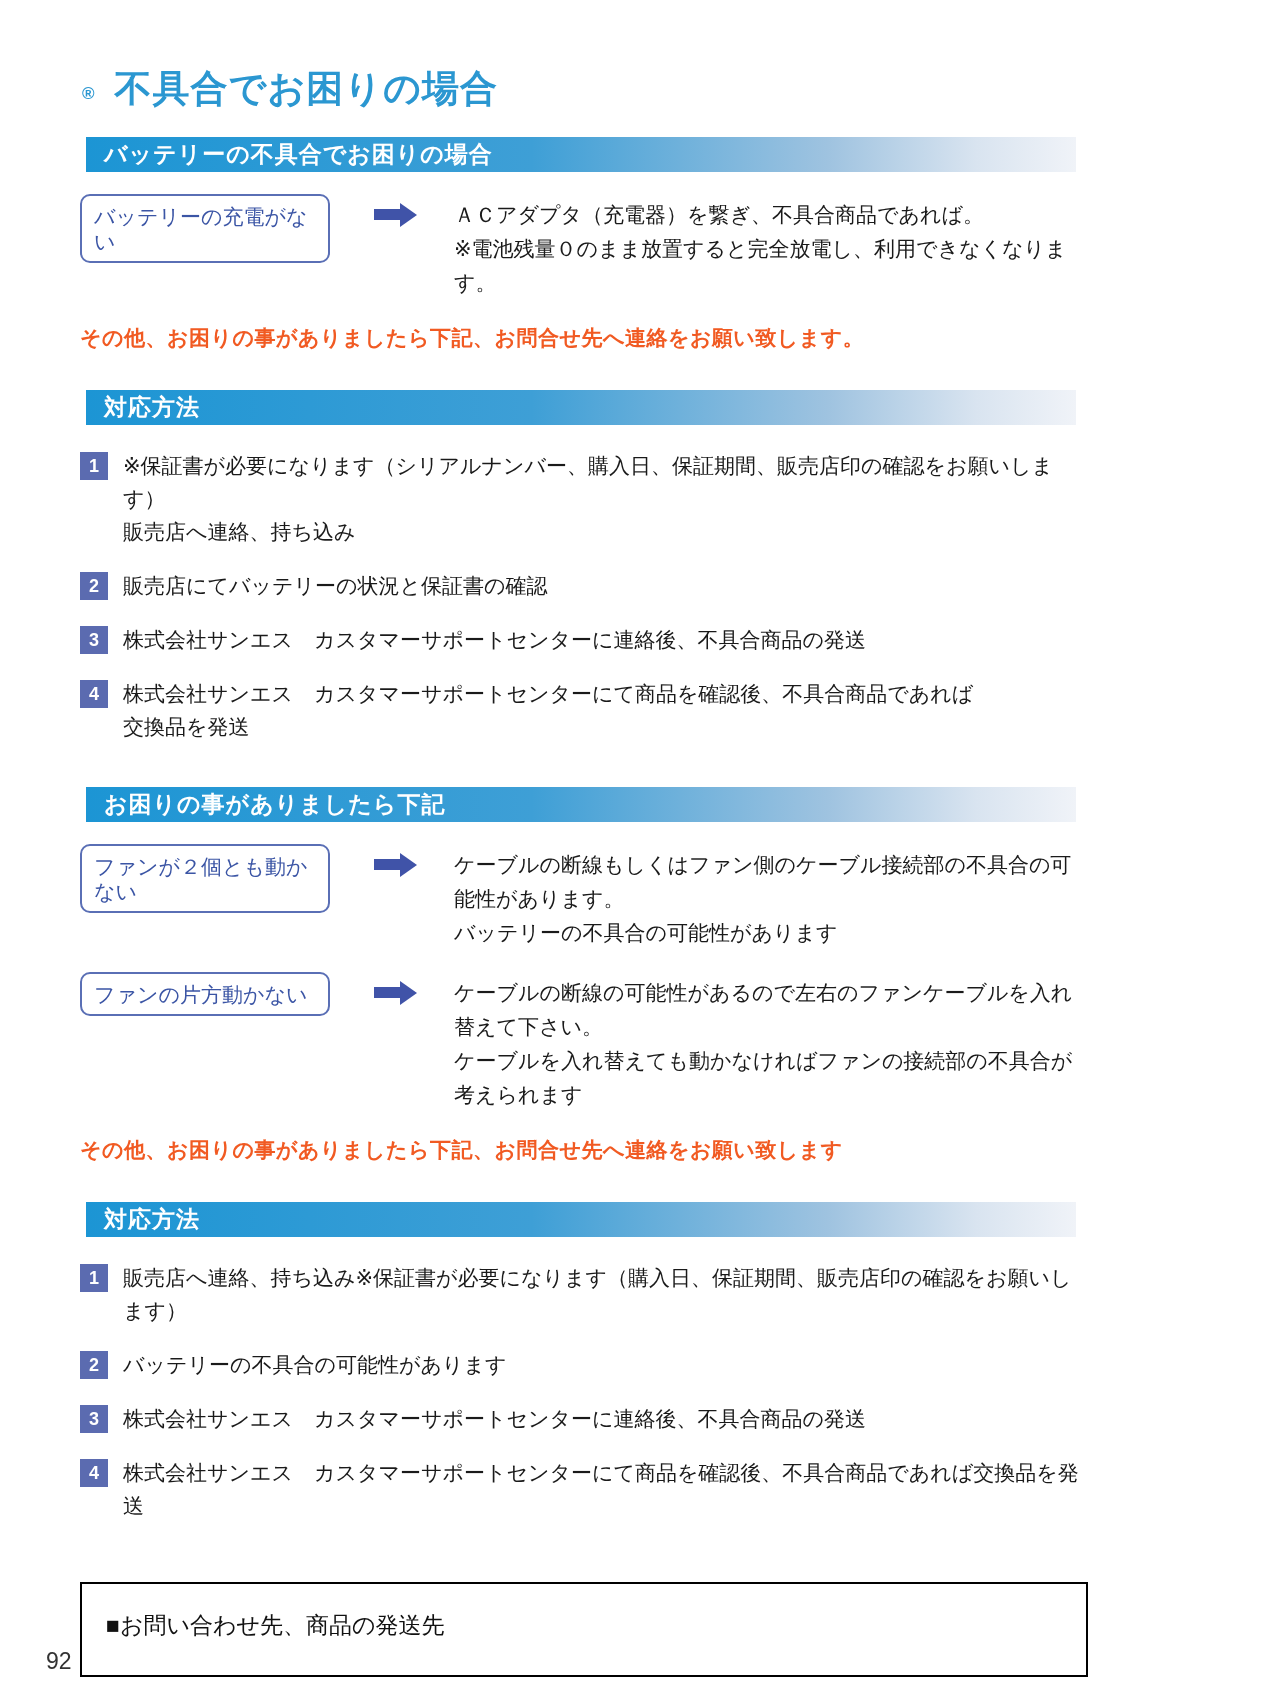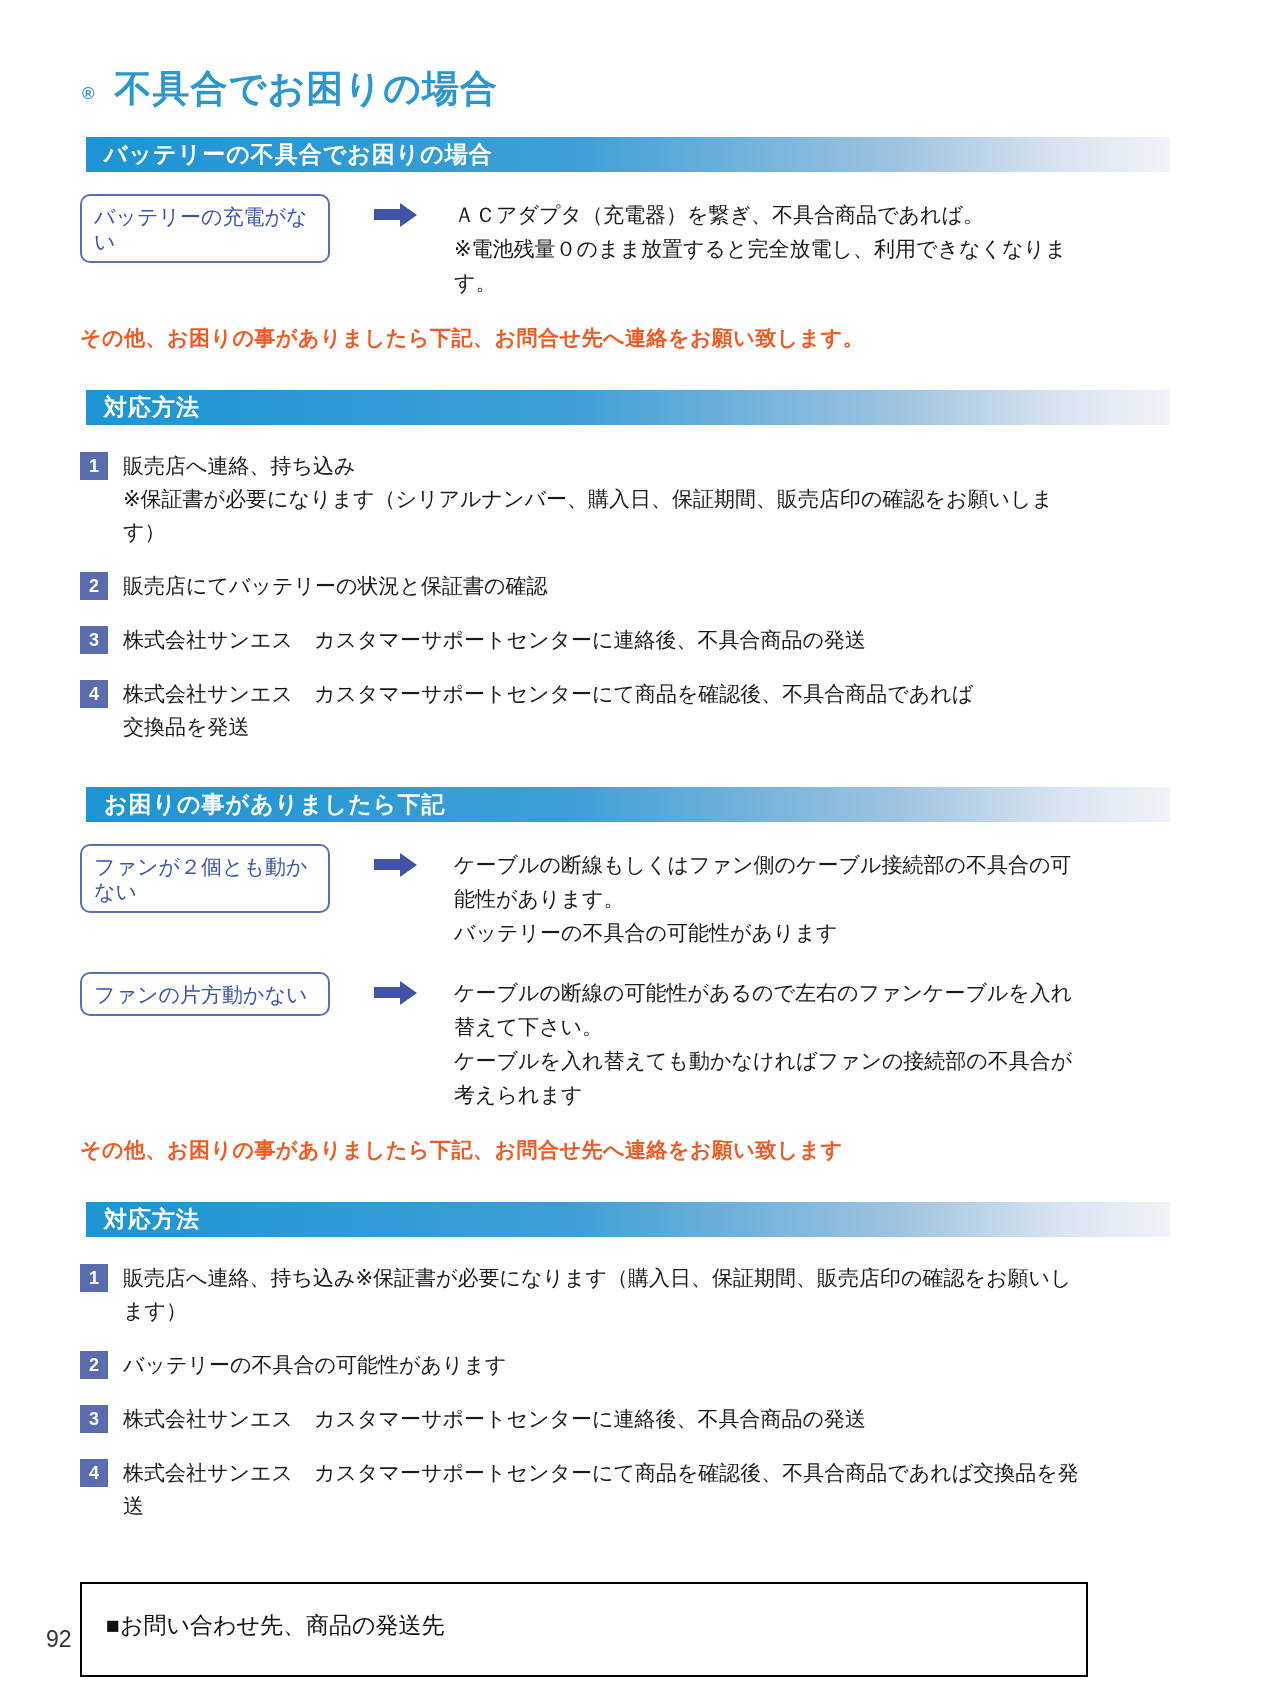--- a/index.html
+++ b/index.html
@@ -14,21 +14,21 @@
   .page { position:absolute; left:80px; top:70px; width:1008px; }
 
   
   .title-row { display:flex; align-items:baseline; margin-bottom:30px; }
   .title-brand { font-size:55px; font-weight:900; color:#2B97D1; letter-spacing:3px; line-height:1; }
   .title-reg { font-size:17px; font-weight:700; color:#2B97D1; margin-left:2px; align-self:flex-end; line-height:1.6; }
   .title-sub { font-size:37px; font-weight:800; color:#2B97D1; margin-left:20px; letter-spacing:1px; line-height:1; }
 
   
   .bar {
-    width:1084px; height:35px; margin-left:6px; box-sizing:border-box;
+    width:990px; height:35px; margin-left:6px; box-sizing:border-box;
     display:flex; align-items:center; padding-left:18px;
     background:linear-gradient(to right,#1C95D4 0%,#3E9FD6 45%,#9FC3E0 75%,#D9E4F0 90%,#F0F3F8 100%);
     color:#ffffff; font-size:23px; font-weight:700; letter-spacing:1px;
   }
 
   
   .trouble { display:flex; align-items:flex-start; margin-top:22px;gap:24px; }
   .t-box {
     flex:0 0 250px; box-sizing:border-box;
     border:2px solid #5A6FB5; border-radius:10px;
@@ -62,21 +62,21 @@
 
   
   .contact {
     margin-top:60px; width:1008px; box-sizing:border-box;
     border:2px solid #000000;
     padding:26px 20px 34px 24px;
   }
   .c-heading { font-size:23px; color:#111; }
 
   
-  .page-num { position:absolute; left:46px; bottom:36px; font-size:23px; color:#333; }
+  .page-num { position:absolute; left:46px; bottom:14px; font-size:23px; color:#333; }
 </style>
 </head>
 <body>
 
 <div class="page">
 
   <div class="title-row">
     <span class="title-reg">®</span>
     <span class="title-sub">不具合でお困りの場合</span>
   </div>
@@ -94,22 +94,22 @@
 
 
   <div class="note">その他、お困りの事がありましたら下記、お問合せ先へ連絡をお願い致します。</div>
 
   <div class="bar gap-md">対応方法</div>
 
   <div class="steps">
     <div class="step">
       <span class="num">1</span>
       <div class="step-text">
+        <div>※保証書が必要になります（シリアルナンバー、購入日、保証期間、販売店印の確認をお願いします）</div>
         <div>販売店へ連絡、持ち込み</div>
-        <div>※保証書が必要になります（シリアルナンバー、購入日、保証期間、販売店印の確認をお願いします）</div>
       </div>
     </div>
     <div class="step">
       <span class="num">2</span>
       <div class="step-text">
         <div>販売店にてバッテリーの状況と保証書の確認</div>
       </div>
     </div>
     <div class="step">
       <span class="num">3</span>

